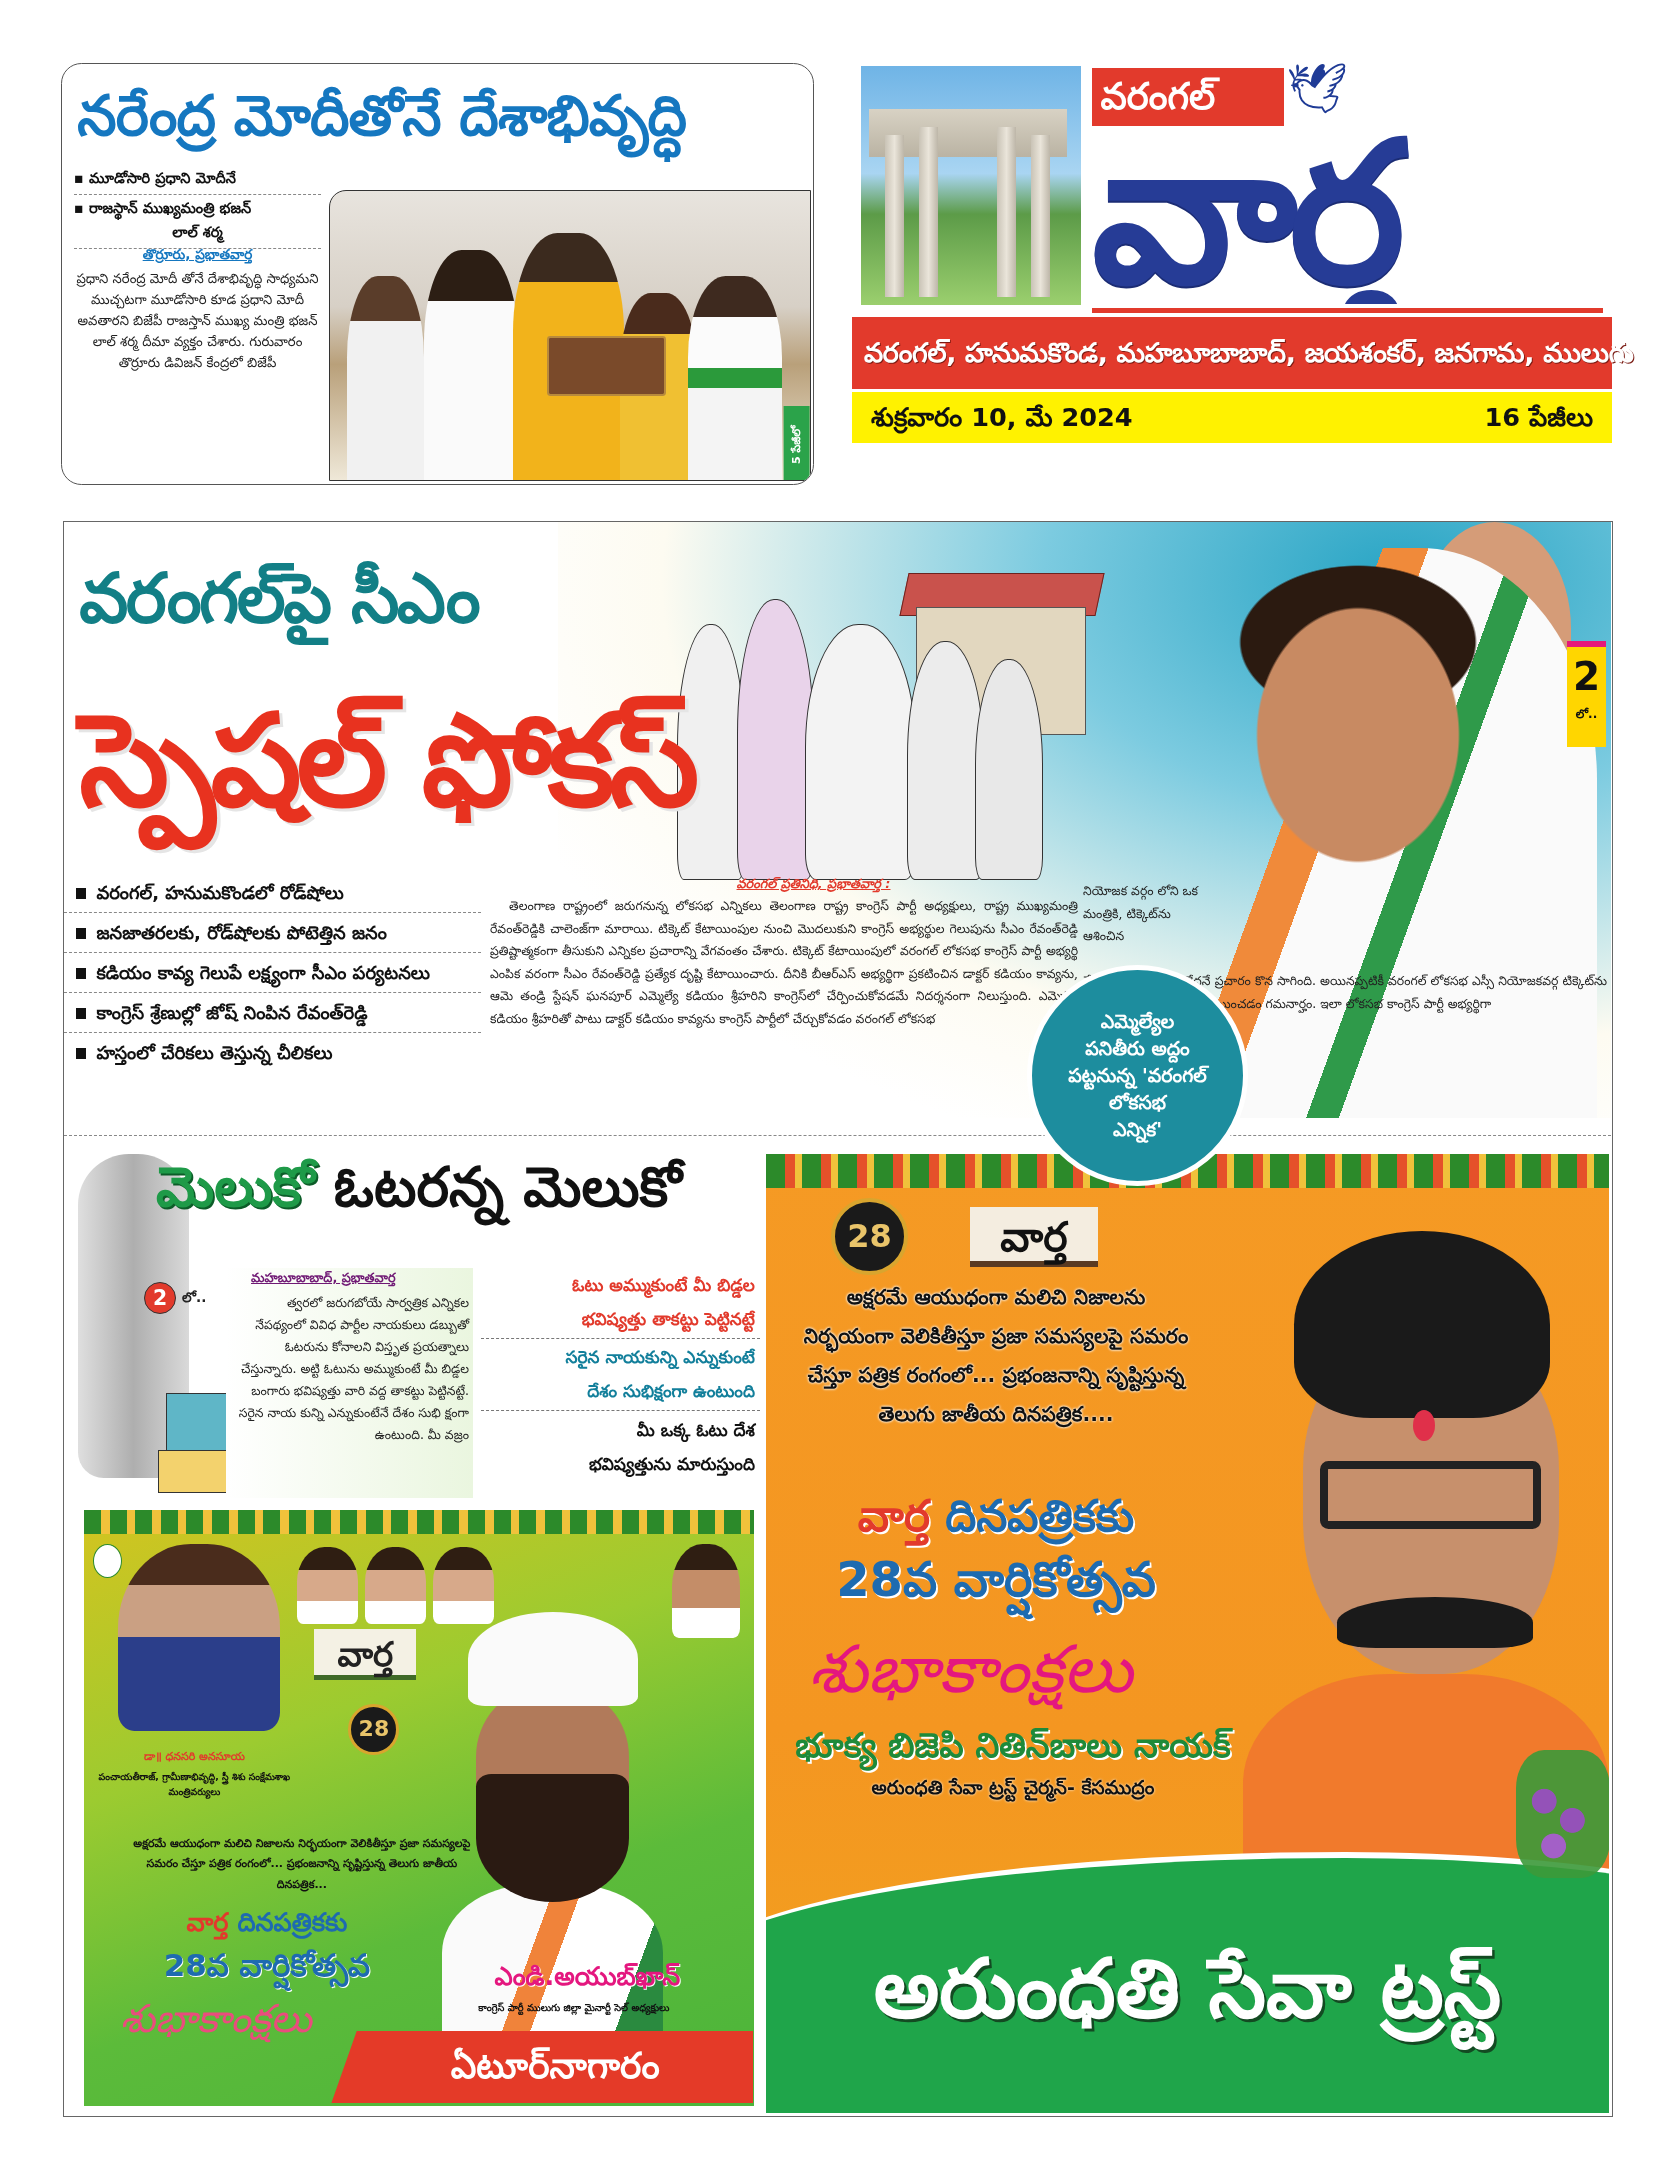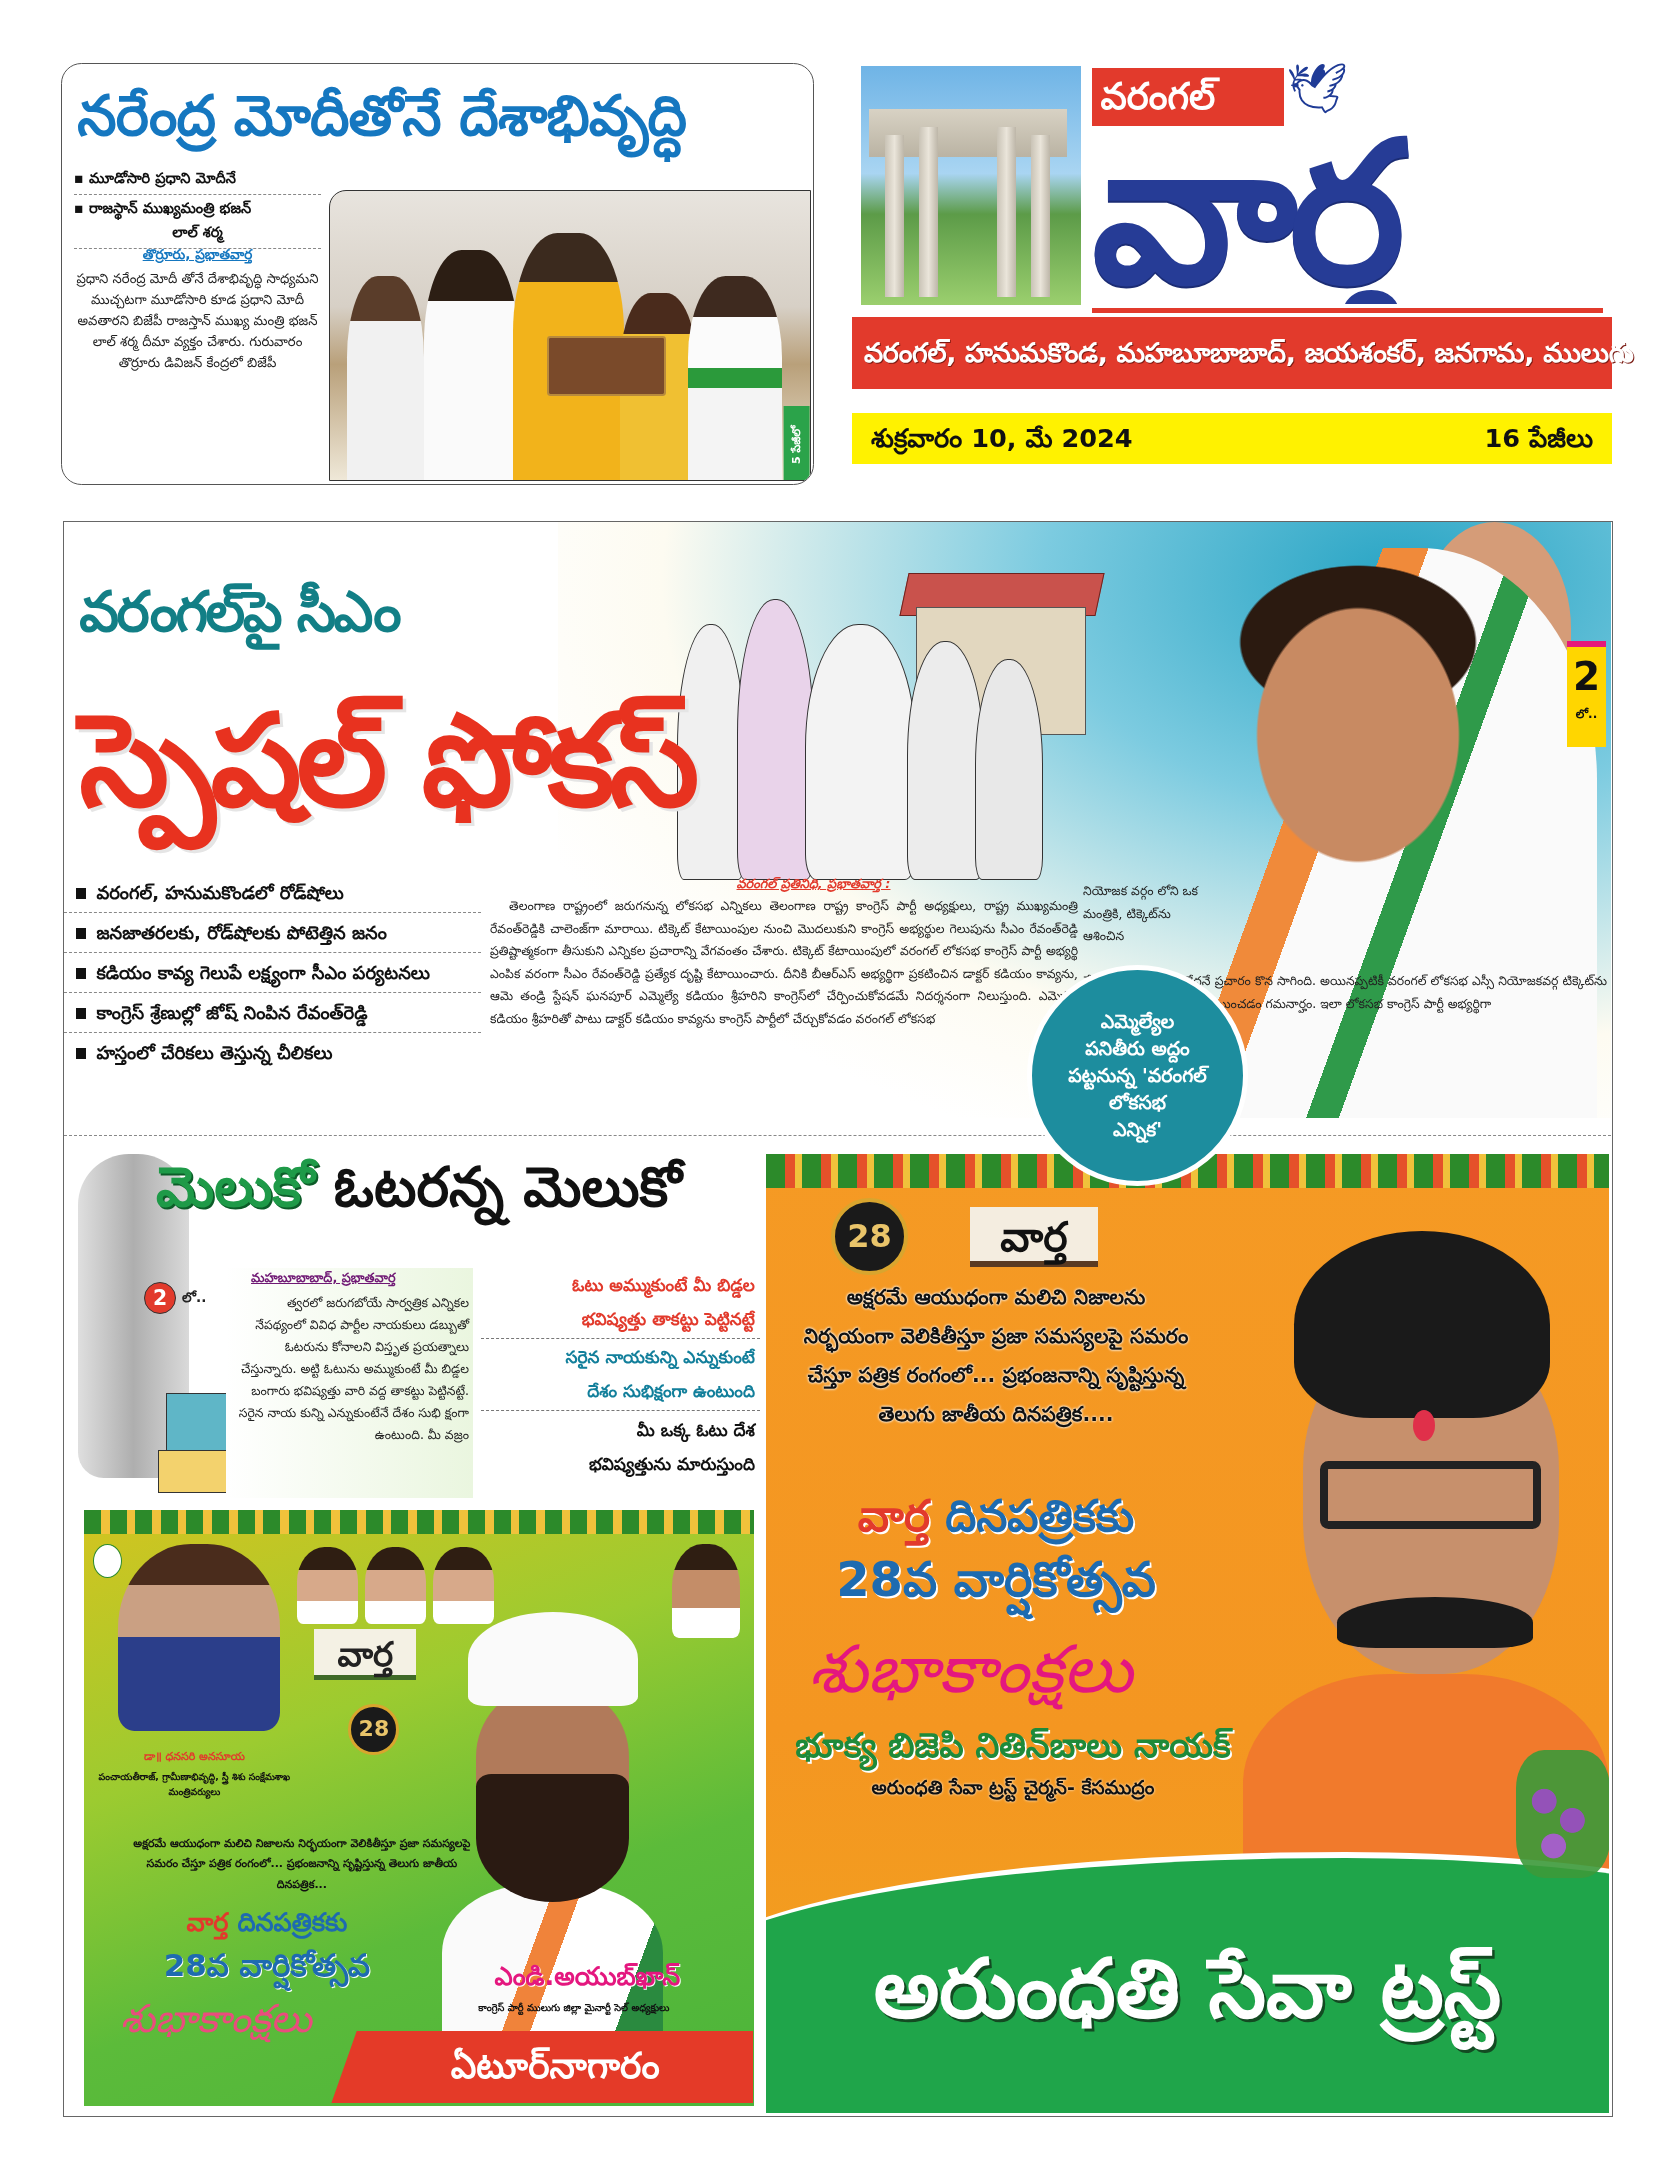--- a/index.html
+++ b/index.html
@@ -68,34 +68,34 @@
     color: #263c96; font-weight: bold; font-size: 196px; line-height: 182px; letter-spacing: -8.5px;
     overflow: hidden; text-shadow: 0 1.7px 0 #1b2c74;
   }
   .masthead .red-rule { position: absolute; left: 240px; top: 247px; width: 511px; height: 5.1px; background: #e23a2c; }
   .masthead .districts {
     position: absolute; left: 0; top: 256px; width: 760px; height: 72px; background: #e23a2c;
     color: #fff; font-weight: bold; font-size: 27px; line-height: 72px; padding-left: 12px;
     white-space: nowrap; letter-spacing: -0.4px; text-shadow: 0.9px 0.9px 0 #7a1a12;
   }
   .masthead .dateband {
-    position: absolute; left: 0; top: 352px; width: 760px; height: 51px; background: #fff200;
+    position: absolute; left: 0; top: 331px; width: 760px; height: 51px; background: #fff200;
     font-weight: bold; font-size: 25.6px; line-height: 51px; color: #111;
   }
   .dateband .date { position: absolute; left: 19px; }
   .dateband .pages { position: absolute; right: 19px; }
 
   
   .lead-frame {
     position: absolute; left: 63px; top: 521px; width: 1550px; height: 1596px;
     border: 1.7px solid #666; background: #fff;
   }
   .lead-headline-1 {
-    position: absolute; left: 15.3px; top: 30px; width: 698px; height: 119px;
-    color: #127f86; font-weight: bold; font-size: 56px; line-height: 119px; letter-spacing: -2.6px; white-space: nowrap;
+    position: absolute; left: 15.3px; top: 17px; width: 698px; height: 119px;
+    color: #127f86; font-weight: bold; font-size: 69px; line-height: 119px; letter-spacing: -2.6px; white-space: nowrap;
   }
   .lead-headline-2 {
     position: absolute; left: 15.3px; top: 145px; width: 852px; height: 187px;
     color: #e8321f; font-weight: bold; font-size: 128px; line-height: 187px; letter-spacing: -5.1px; white-space: nowrap;
     text-shadow: 3.4px 3.4px 0 #e5e5e5;
   }
   .lead-art {
     position: absolute; left: 494px; top: 0; width: 1053px; height: 596px; overflow: hidden;
     background: radial-gradient(ellipse at 80% 10%, #27a4c4 0%, #7ccbe0 30%, #fdfbf1 62%, #fff 80%);
     z-index: 0;

